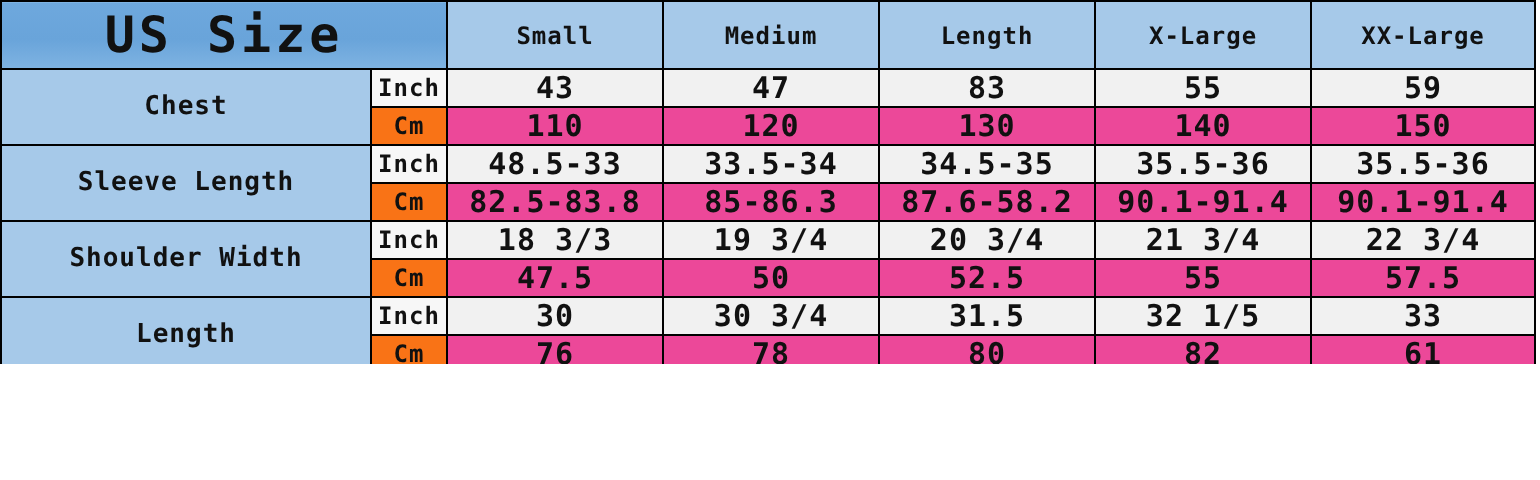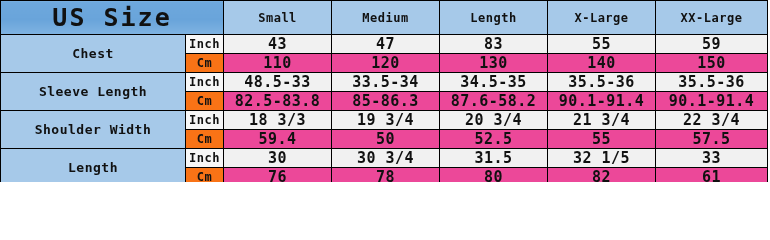--- a/index.html
+++ b/index.html
@@ -142,21 +142,21 @@
       <td class="unit-cell">Inch</td>
       <td class="value-cell">18 3/3</td>
       <td class="value-cell">19 3/4</td>
       <td class="value-cell">20 3/4</td>
       <td class="value-cell">21 3/4</td>
       <td class="value-cell">22 3/4</td>
     </tr>
 
     <tr>
       <td class="unit-cell cm-unit">Cm</td>
-      <td class="value-cell cm-row">59.4</td>
+      <td class="value-cell cm-row">47.5</td>
       <td class="value-cell cm-row">50</td>
       <td class="value-cell cm-row">52.5</td>
       <td class="value-cell cm-row">55</td>
       <td class="value-cell cm-row">57.5</td>
     </tr>
 
     <tr>
       <td class="measure-label" rowspan="2">Length</td>
       <td class="unit-cell">Inch</td>
       <td class="value-cell">30</td>

